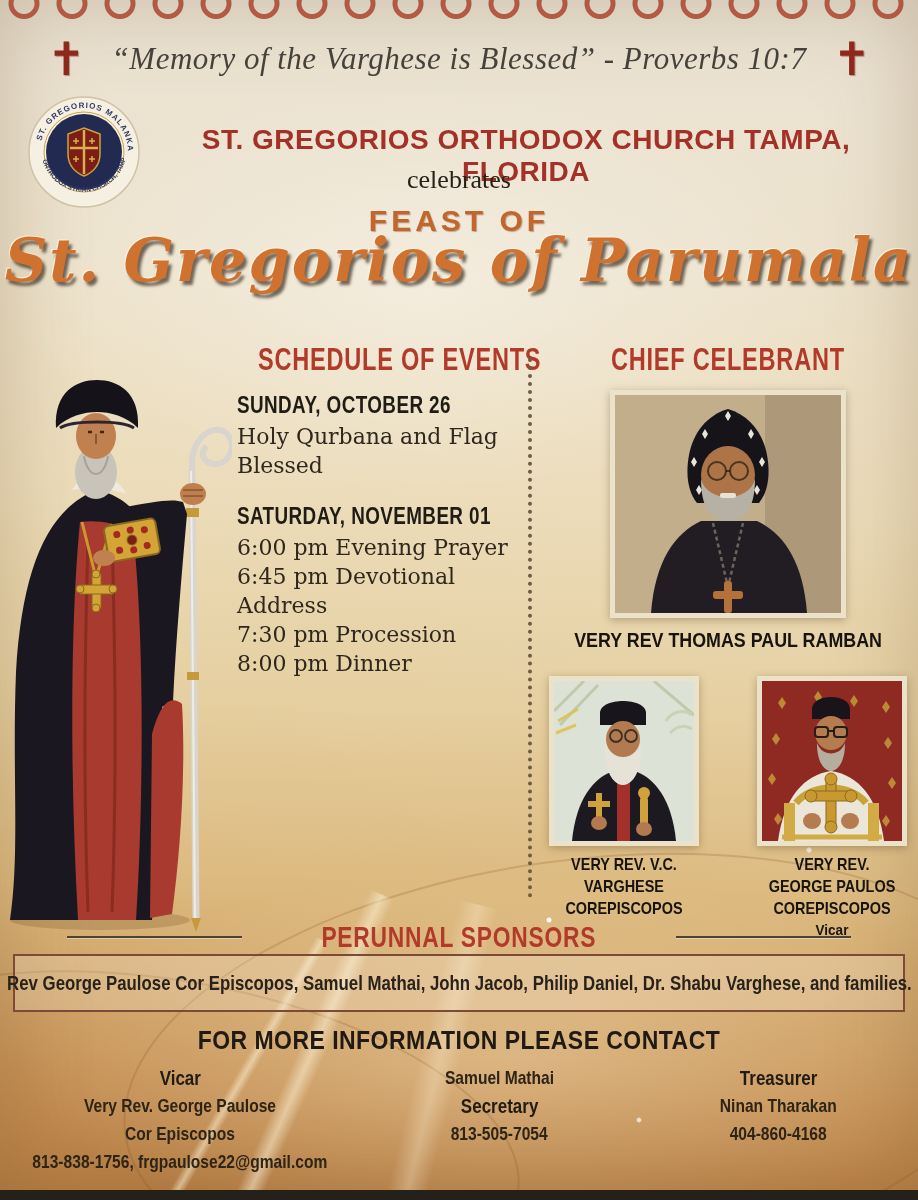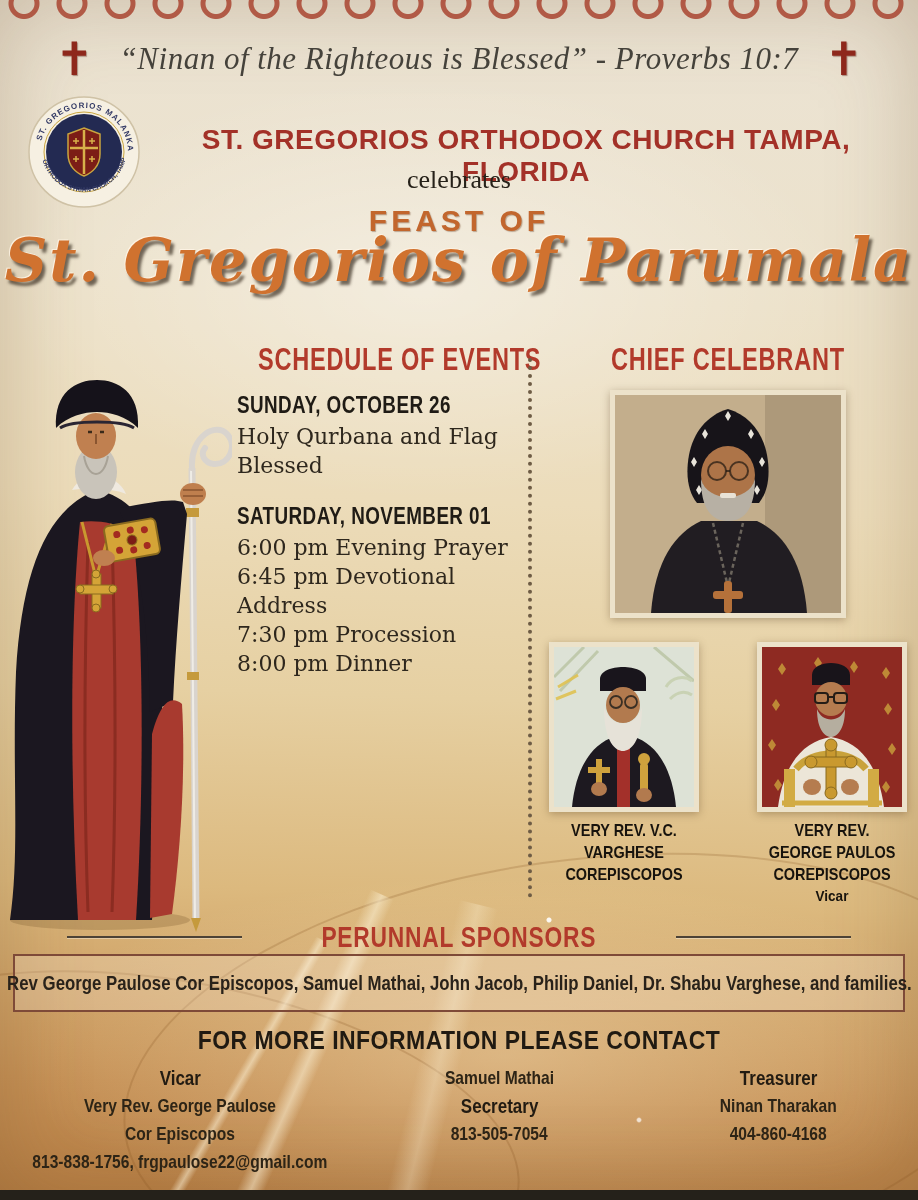--- a/index.html
+++ b/index.html
@@ -95,21 +95,21 @@
   <div class="swirl s1"></div>
   <div class="swirl s2"></div>
   <div class="ray r1"></div>
   <div class="ray r2"></div>
   <div class="ray r3"></div>
 
   <div class="top-border"></div>
 
   <div class="quote-row">
     <span class="cross-glyph">✝</span>
-    <span class="quote-text">“Ninan of the Righteous is Blessed” - Proverbs 10:7</span>
+    <span class="quote-text">“Memory of the Varghese is Blessed” - Proverbs 10:7</span>
     <span class="cross-glyph">✝</span>
   </div>
 
   <div class="logo">
     <svg viewBox="0 0 112 112" width="112" height="112">
       <circle cx="56" cy="56" r="55" fill="#f6f0e2" stroke="#cfc2a6" stroke-width="1.5"></circle>
       <circle cx="56" cy="56" r="40" fill="none" stroke="#c9a53f" stroke-width="1"></circle>
       <circle cx="56" cy="56" r="38" fill="#232a52"></circle>
       <path d="M56 32 L72 38 L72 58 C72 70 64 77 56 80 C48 77 40 70 40 58 L40 38 Z" fill="#7c1d16" stroke="#c9a53f" stroke-width="1.5"></path>
       <path d="M56 34 L56 78 M42 52 L70 52" stroke="#d8b14a" stroke-width="2.5"></path>
@@ -236,20 +236,21 @@
         <rect x="105" y="98" width="16" height="5" rx="2" fill="#e8e2d6"></rect>
 
         <path d="M98,128 L113,192 M128,128 L113,192" stroke="#6a645c" stroke-width="2.5" stroke-dasharray="4,3" fill="none"></path>
         <g fill="#b5713a">
           <rect x="109" y="186" width="8" height="32" rx="3"></rect>
           <rect x="98" y="196" width="30" height="8" rx="3"></rect>
         </g>
       </svg>
     </div>
 
+    <div><span class="cond chief-name">VERY REV THOMAS PAUL RAMBAN</span></div>
 
     <div class="others-row">
       <div class="other">
         <div class="photo-frame other-photo">
           <svg viewBox="0 0 140 160" width="140" height="160">
             <rect width="140" height="160" fill="#dde2d6"></rect>
             <path d="M0,30 L30,0 M6,44 L44,4 M100,0 L140,34" stroke="#b9c4a2" stroke-width="3" opacity="0.8"></path>
             <path d="M4,40 L24,28 M2,52 L22,44" stroke="#e0c253" stroke-width="3" opacity="0.9"></path>
             <path d="M112,40 C118,30 130,28 138,34 M116,52 C124,44 132,44 138,48" stroke="#c9d2b4" stroke-width="3" fill="none"></path>
 

